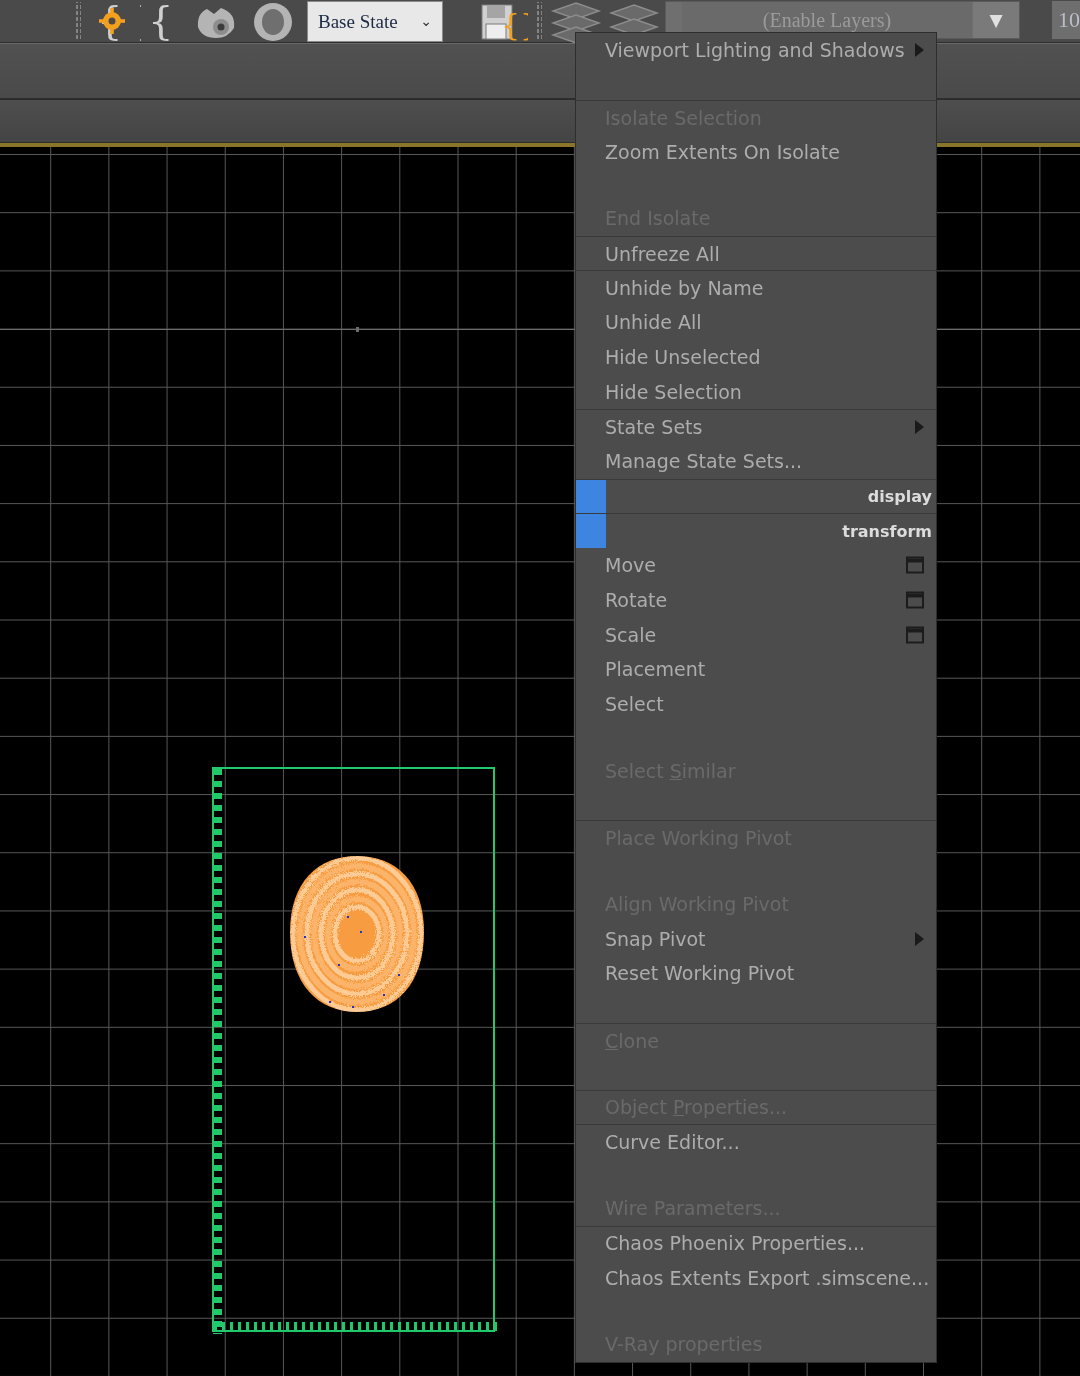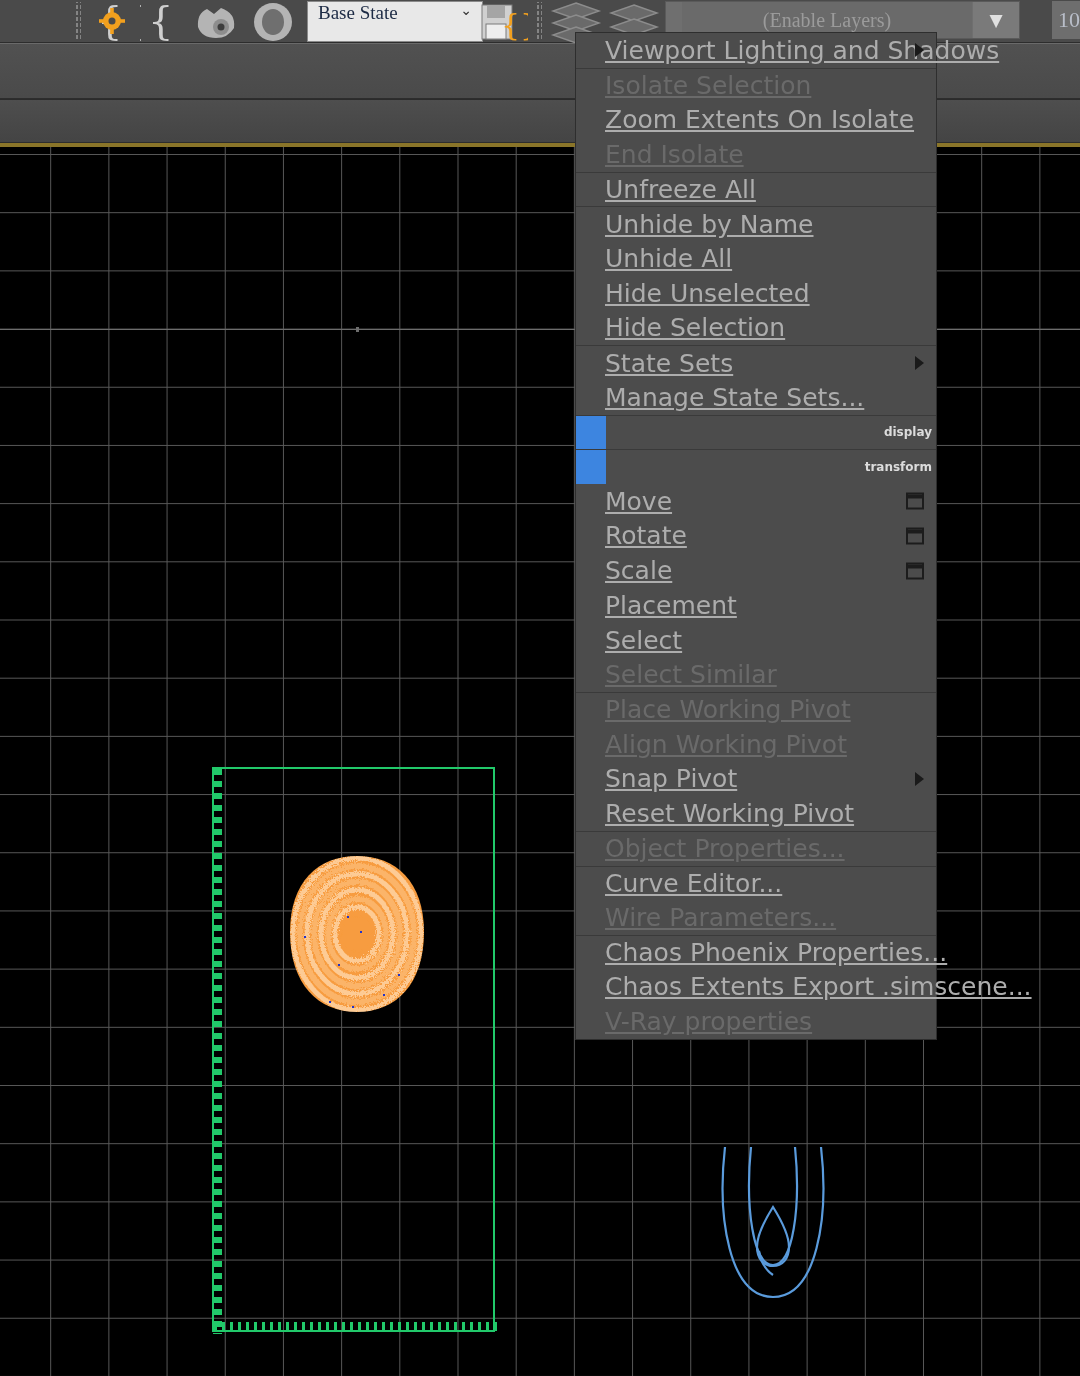--- a/index.html
+++ b/index.html
@@ -21,23 +21,23 @@
   #toolbar-r3   { top: 99px; height: 44px; background: linear-gradient(#4e4e4e,#444); border-top:1px solid #2b2b2b;}
   .tb-goldline { position:absolute; left:0; top:143px; width:1080px; height:4px; background:#8a7529; }
 
   .grip { position:absolute; top:2px; width:7px; height:38px;
      background-image: radial-gradient(#8e8e8e 40%, transparent 41%);
      background-size: 4px 6px; background-position: 1px 2px; opacity:.85;}
 
   .tb-icon { position:absolute; top:0; height:43px; display:flex; align-items:center; justify-content:center; }
 
   .combo-base {
-    position:absolute; top:1px; left:307px; width:176px; height:41px;
+    position:absolute; top:1px; left:307px; width:136px; height:41px;
     background:#e8e8e8; border:1px solid #8a8a8a;
-    display:flex; align-items:flex-start; padding:0 10px;
+    display:flex; align-items:center; padding:0 10px;
     color:#1c2a44; font-size:19px; font-family:"Liberation Serif", serif;
   }
   .combo-base .caret { margin-left:auto; font-size:14px; color:#333; }
 
   .layers-field {
     position:absolute; top:1px; left:665px; width:355px; height:38px;
     background:#6f6f6f; border:1px solid #5a5a5a;
   }
   .layers-inner{
     position:absolute; left:0; top:0; width:290px; height:36px;
@@ -99,40 +99,40 @@
   #liquid-helper { position:absolute; left:703px; top:1000px; width:140px; height:250px; }
 
   
   #ctxmenu {
     position:absolute; left:575px; top:32px; width:362px;
     background:#4c4c4c; border:1px solid #2e2e2e;
     z-index:50; font-family:"DejaVu Sans","Liberation Sans",sans-serif;
   }
   .mi {
     position:relative; height:34.7px; display:flex; align-items:center;
-    padding-left:29px; color:#adadad; font-size:25px; white-space:nowrap;text-decoration:underline;
-  }
-  .mi.dis { color:#6a6a6a; }
+    padding-left:29px; color:#adadad; font-size:19px; white-space:nowrap;
+  }
+  .mi.dis { color:#6a6a6a;margin-top:32px; }
   .mi.sep-top { border-top:1px solid #3a3a3a; }
   .mi .arrow {
     position:absolute; right:12px; top:50%; transform:translateY(-50%);
     width:0;height:0;border-left:9px solid #1a1a1a;
     border-top:7px solid transparent;border-bottom:7px solid transparent;
   }
   .mi .setbox {
     position:absolute; right:12px; top:50%; transform:translateY(-50%);
     width:18px;height:17px;border:2px solid #1c1c1c;background:#4c4c4c;
   }
   .mi .setbox::before{content:"";position:absolute;left:0;top:0;right:0;height:4px;background:#1c1c1c;}
   .mi u { text-decoration: underline; }
 
   .mi-hdr {
     position:relative; height:34.7px; display:flex; align-items:center;
     justify-content:flex-end; padding-right:4px;
-    color:#dcdcdc; font-size:12px; font-weight:bold;
+    color:#dcdcdc; font-size:16px; font-weight:bold;
     border-top:1px solid #3a3a3a;
   }
   .mi-hdr .bluebox {
     position:absolute; left:0; top:0; width:30px; height:100%;
     background:#3d85e0;
   }
 </style>
 </head>
 <body>
 
@@ -362,20 +362,23 @@
         <span>Align Working Pivot</span>
       </div>
       <div class="mi">
         <span>Snap Pivot</span>
         <span class="arrow"></span>
       </div>
       <div class="mi">
         <span>Reset Working Pivot</span>
       </div>
       <div class="mi dis sep-top">
+        <span><u>C</u>lone</span>
+      </div>
+      <div class="mi dis sep-top">
         <span>Object <u>P</u>roperties...</span>
       </div>
       <div class="mi sep-top">
         <span>Curve Editor...</span>
       </div>
       <div class="mi dis">
         <span>Wire Parameters...</span>
       </div>
       <div class="mi sep-top">
         <span>Chaos Phoenix Properties...</span>

